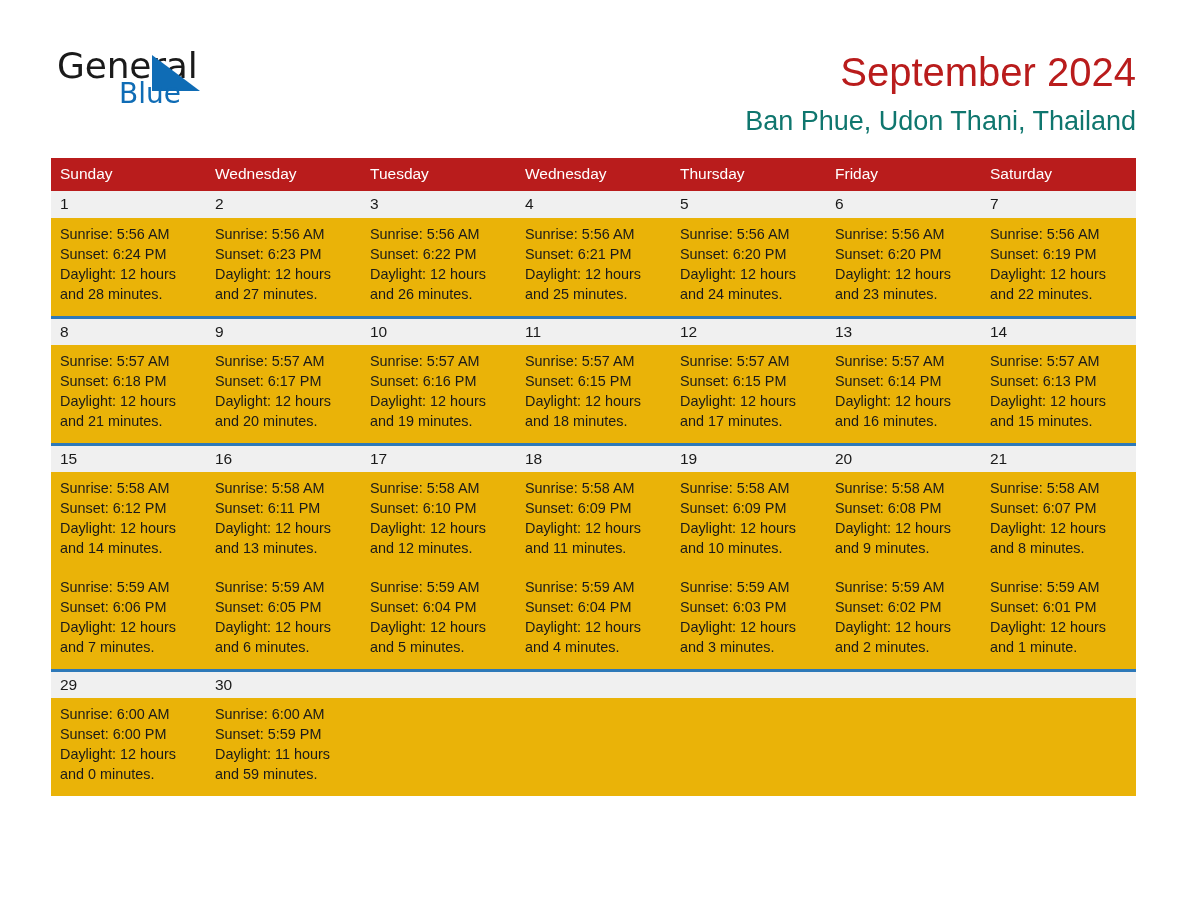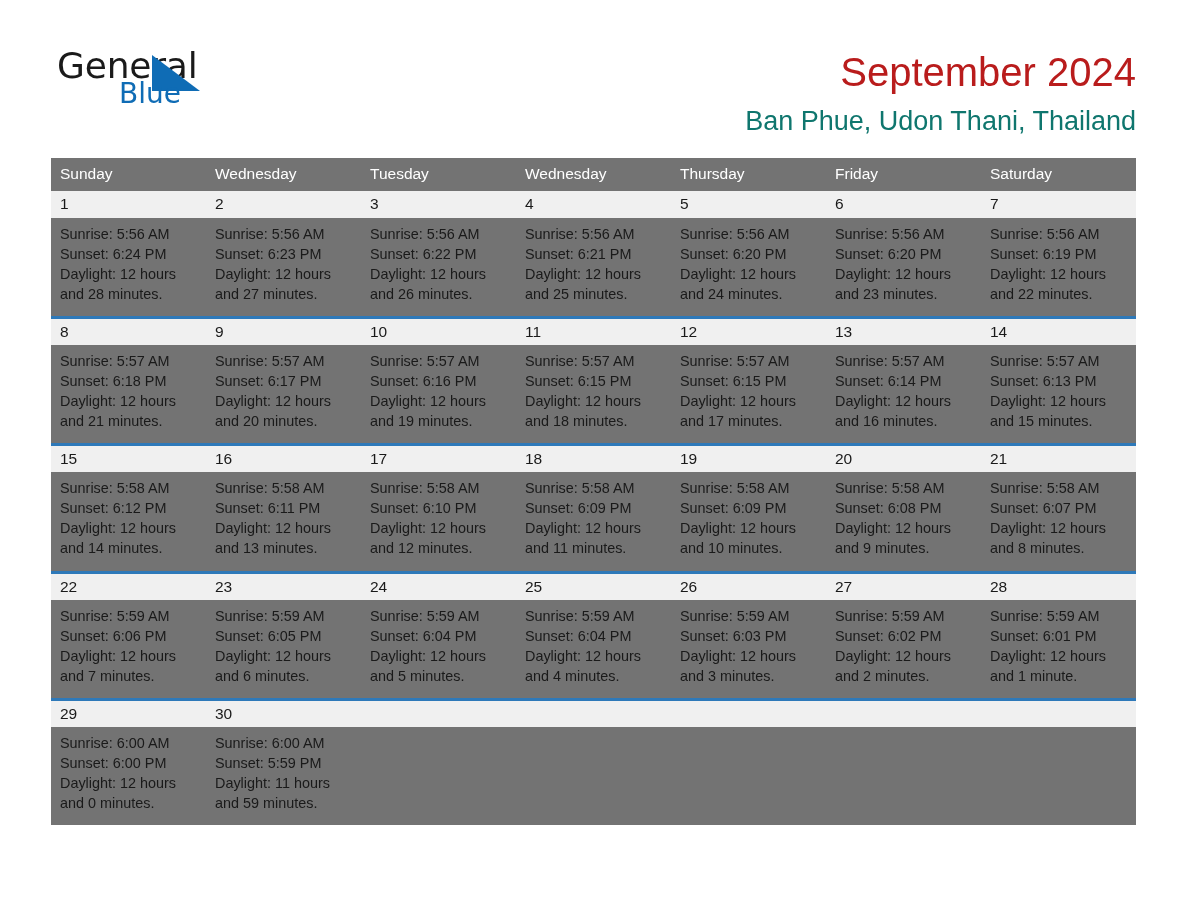--- a/index.html
+++ b/index.html
@@ -81,21 +81,21 @@
   
   .cal {
     margin: 21px 52px 0 51px;
     border-collapse: collapse;
     table-layout: fixed;
     width: 1085px;
   }
   .cal col { width: 155px; }
 
   .cal thead th {
-    background: #737373;
+    background: #b91c1c;
     color: #ffffff;
     font-size: 15.5px;
     font-weight: 400;
     text-align: left;
     padding: 7px 0 8px 9px;
     height: 18px;
     vertical-align: middle;
   }
 
   .daynum-row td {
@@ -107,21 +107,21 @@
     vertical-align: top;
     line-height: 1.25;
     height: 18px;
   }
   .daynum-row.first td {
     border-top: none;
   }
   .daynum-row td.empty { color: transparent; }
 
   .info-row td {
-    background: #737373;
+    background: #eab308;
     font-size: 14.4px;
     color: #1a1a1a;
     padding: 6px 8px 12px 9px;
     vertical-align: top;
     line-height: 1.39;
   }
   .info-row td div { white-space: nowrap; }
 </style>
 </head>
 <body>
@@ -325,29 +325,20 @@
           <div>and 9 minutes.</div>
         </td>
         <td>
           <div>Sunrise: 5:58 AM</div>
           <div>Sunset: 6:07 PM</div>
           <div>Daylight: 12 hours</div>
           <div>and 8 minutes.</div>
         </td>
       </tr>
 
-      <tr class="daynum-row">
-        <td>22</td>
-        <td>23</td>
-        <td>24</td>
-        <td>25</td>
-        <td>26</td>
-        <td>27</td>
-        <td>28</td>
-      </tr>
       <tr class="info-row">
         <td>
           <div>Sunrise: 5:59 AM</div>
           <div>Sunset: 6:06 PM</div>
           <div>Daylight: 12 hours</div>
           <div>and 7 minutes.</div>
         </td>
         <td>
           <div>Sunrise: 5:59 AM</div>
           <div>Sunset: 6:05 PM</div>

